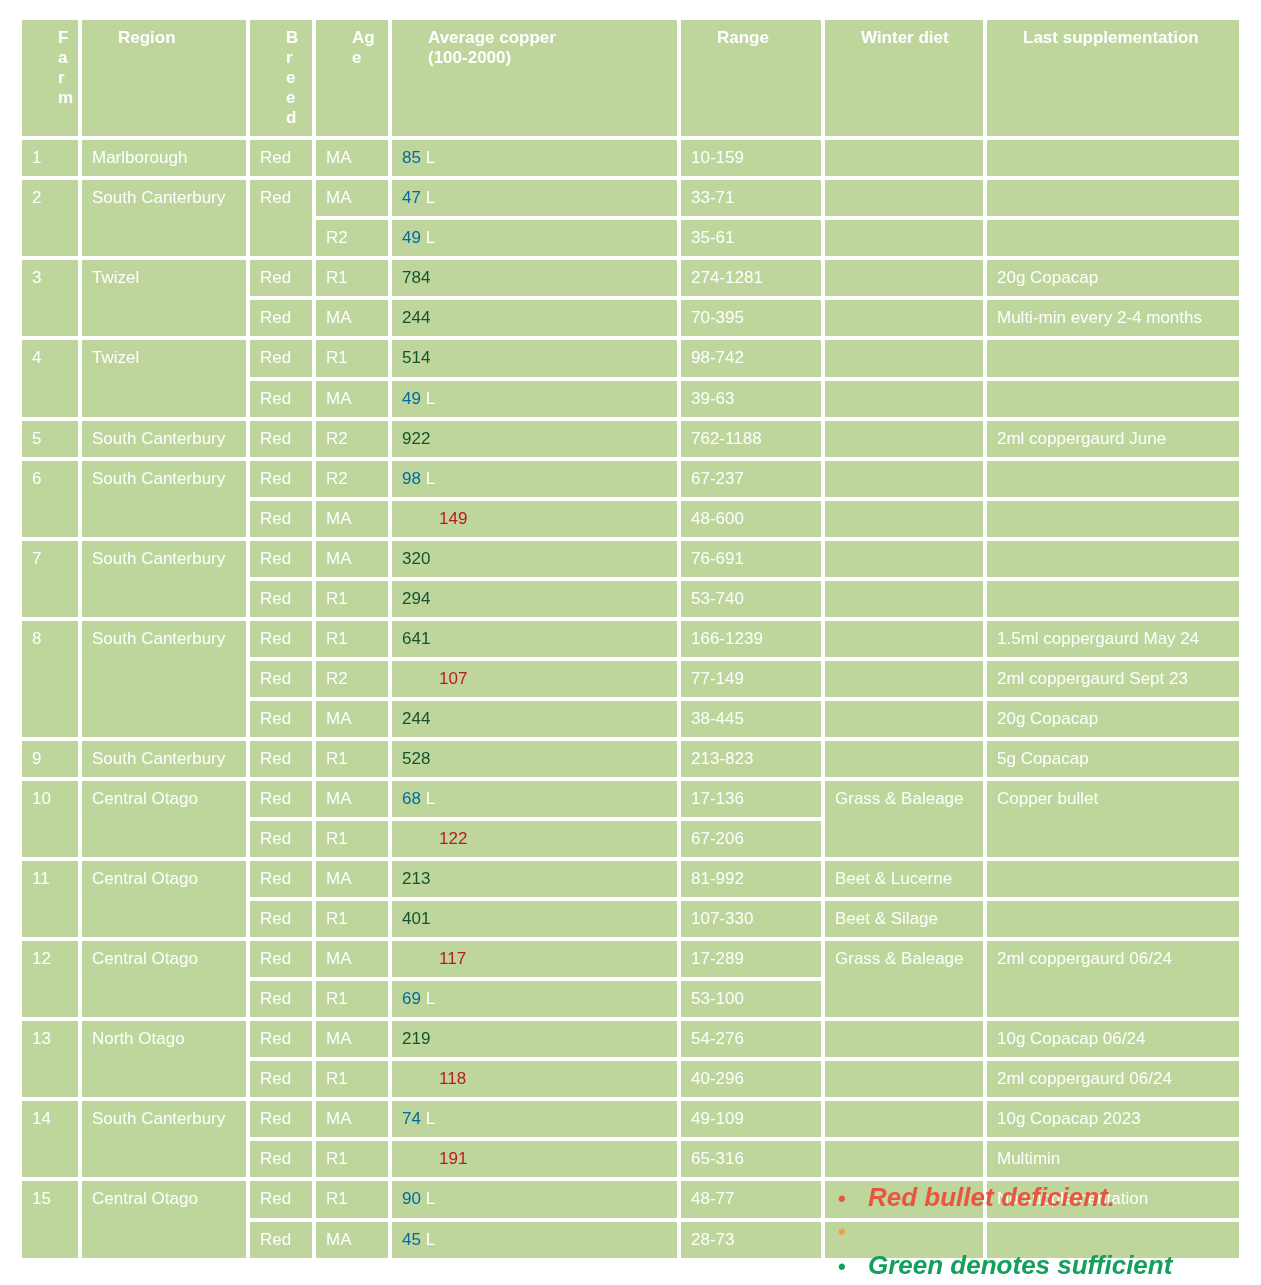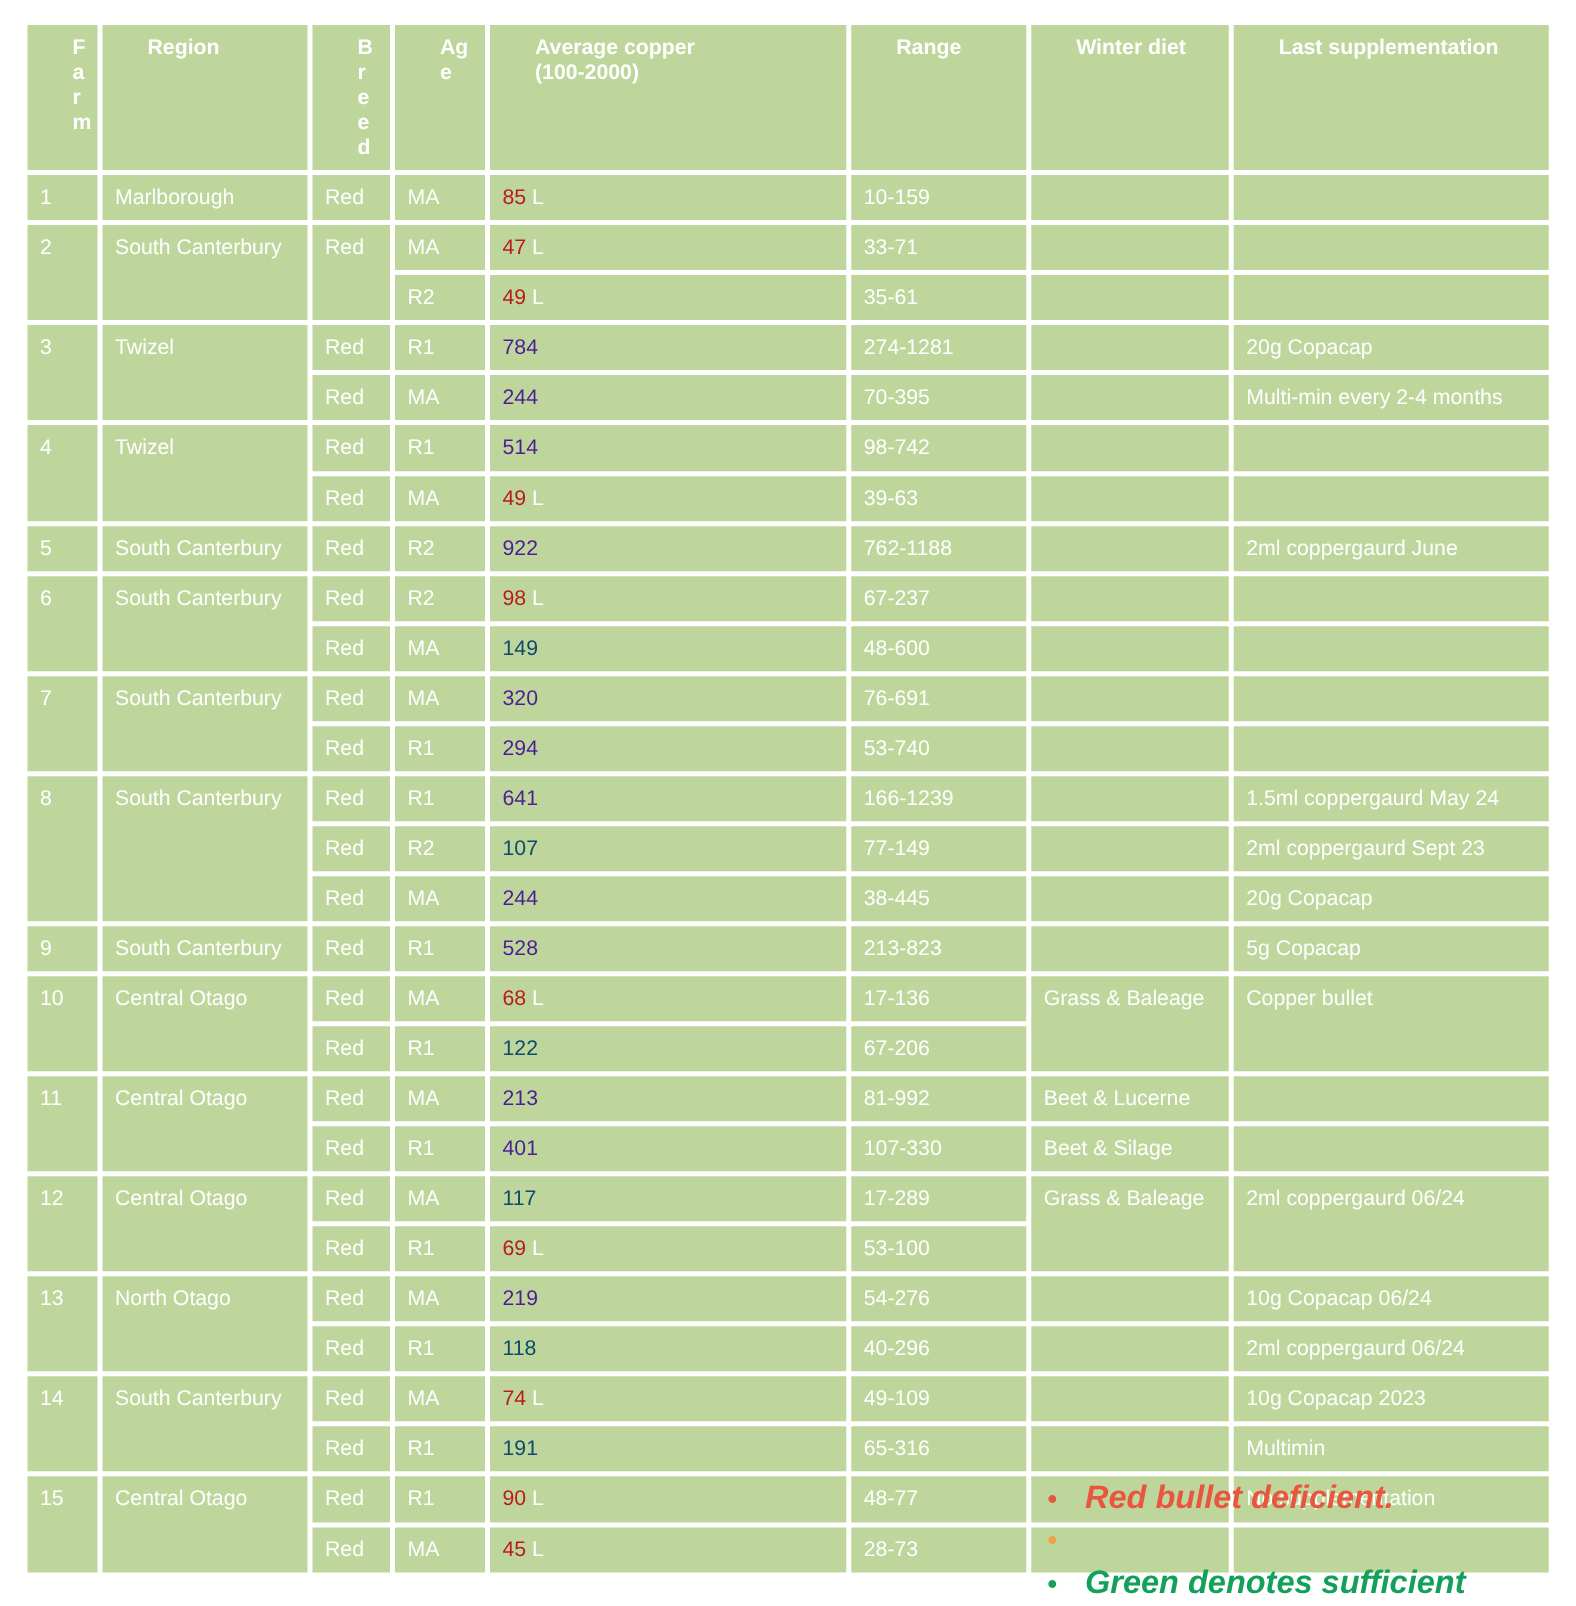--- a/index.html
+++ b/index.html
@@ -49,23 +49,23 @@
   td.empty-cell { padding: 8px 10px; }
   .c-farm    { width: 56px;  }
   .c-region  { width: 164px; }
   .c-breed   { width: 62px;  }
   .c-age     { width: 72px;  }
   .c-copper  { width: 196x;  }
   .c-range   { width: 140px; }
   .c-diet    { width: 158px; }
   .c-supp    { width: 252px; }
 
-  .val-red    { color: #b91c1c; }
-  .val-orange { color: #0c4a6e; }
-  .val-green  { color: #4c1d95; }
+  .val-red    { color: #0369a1; }
+  .val-orange { color: #b91c1c; margin-left: 37px; }
+  .val-green  { color: #14532d; }
   .suffix     { color: #ffffff; }
 
   .legend {
     position: absolute;
     left: 838px;
     top: 1163px;
     width: 420px;
   }
   .legend-row {
     display: flex;

